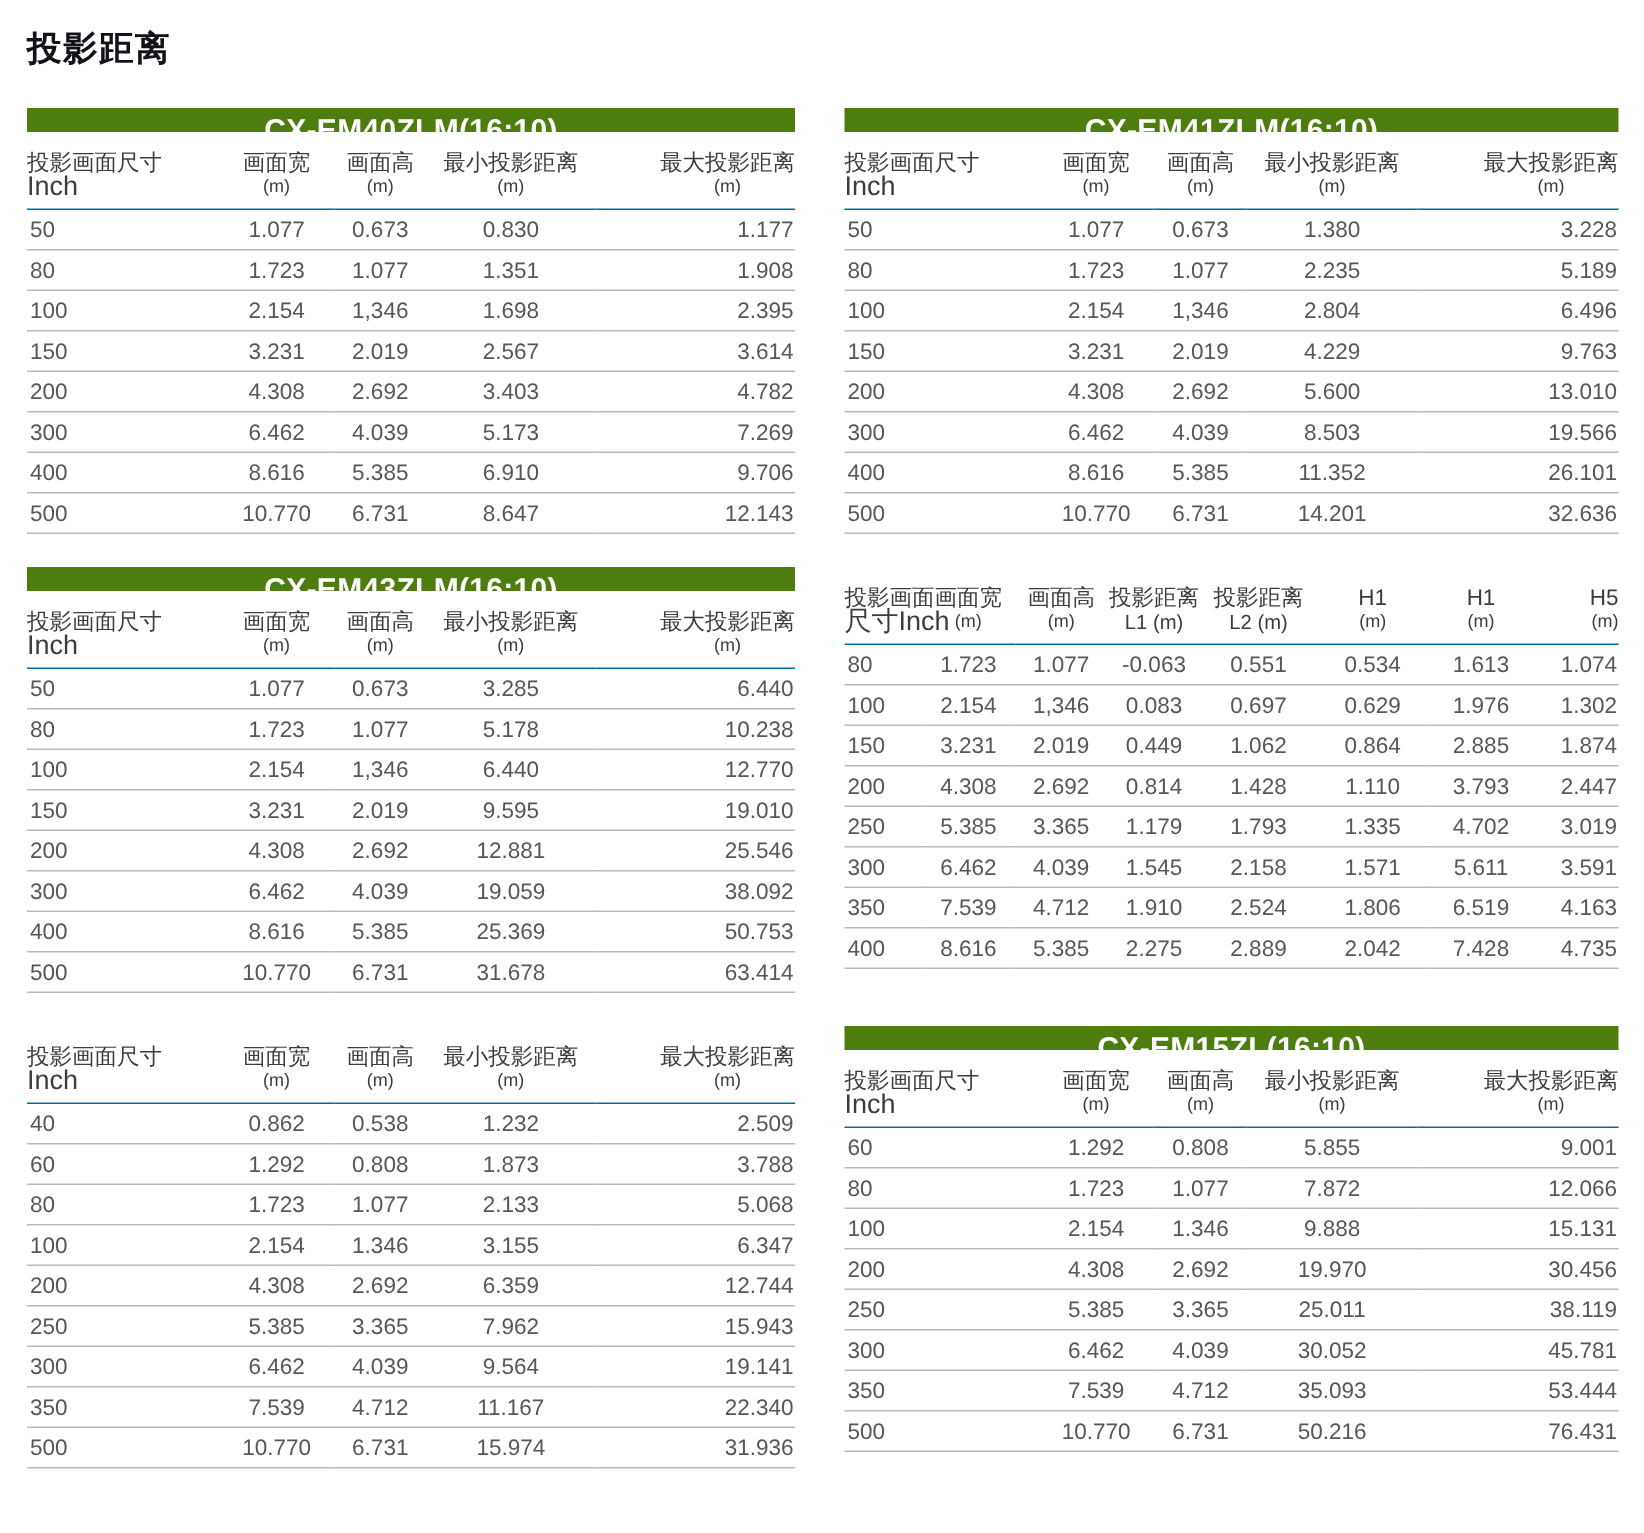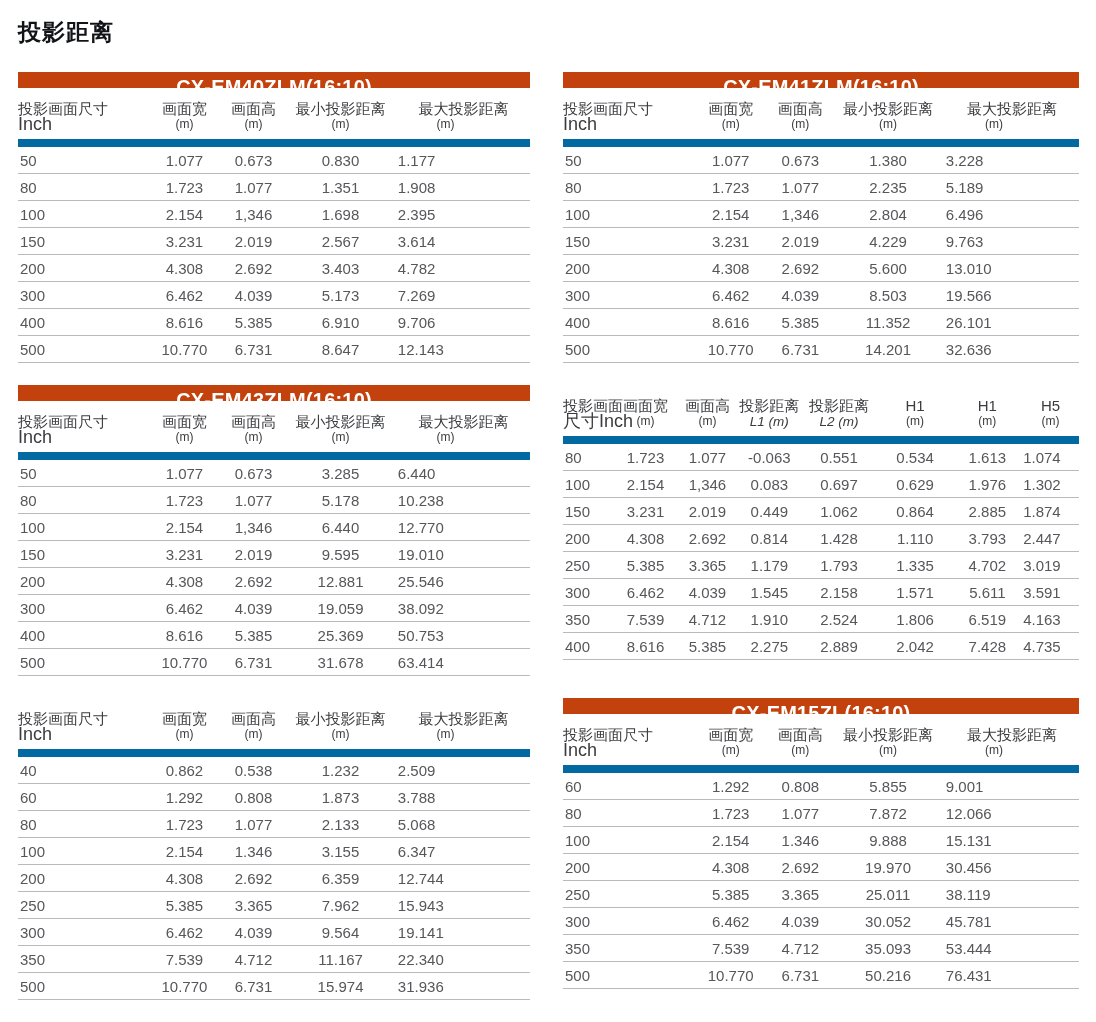--- a/index.html
+++ b/index.html
@@ -16,42 +16,42 @@
   .grid{
     display:grid;
     grid-template-columns:512px 516px;
     column-gap:33px;row-gap:22px;
     margin-top:26px;
     align-items:start;
   }
   .tblwrap{width:100%;}
   .bar{
     height:16px;line-height:30px;
-    background:#c2410c;color:#ffffff;
+    background:#4d7c0f;color:#ffffff;
     text-align:center;font-size:20px;font-weight:600;
     letter-spacing:0.2px;
   }
   table{width:100%;border-collapse:collapse;table-layout:fixed;}
   thead th{
     vertical-align:top;font-weight:400;
     padding:12px 0 7px 0;
   }
-  thead tr{border-bottom:8px solid #0369a1;}
+  thead tr{border-bottom:1px solid #0369a1;}
   .l1{font-size:15px;color:#3b3c3f;line-height:17px;white-space:nowrap;}
   .l2-small{font-size:12px;color:#3b3c3f;line-height:15px;white-space:nowrap;}
-  .l2-mid{font-size:13.5px;color:#3b3c3f;line-height:15px;white-space:nowrap;font-style:italic;}
+  .l2-mid{font-size:13.5px;color:#3b3c3f;line-height:15px;white-space:nowrap;}
   .l2-big{font-size:18px;color:#3b3c3f;line-height:15px;white-space:nowrap;}
   .l2-rpad{padding-right:36px;}
   tbody td{
     height:24px;border-bottom:1px solid #b9babc;
     font-size:15px;color:#56575a;white-space:nowrap;
   }
   .a-left{text-align:left;}
   .a-center{text-align:center;}
-  .a-right{}
+  .a-right{text-align:right;}
   td.a-left{padding-left:2px;}
   .wide tbody td{font-size:15px;}
 </style>
 </head>
 <body>
 
 <div class="page">
   <h1 class="page-title">投影距离</h1>
 
   <div class="grid">

